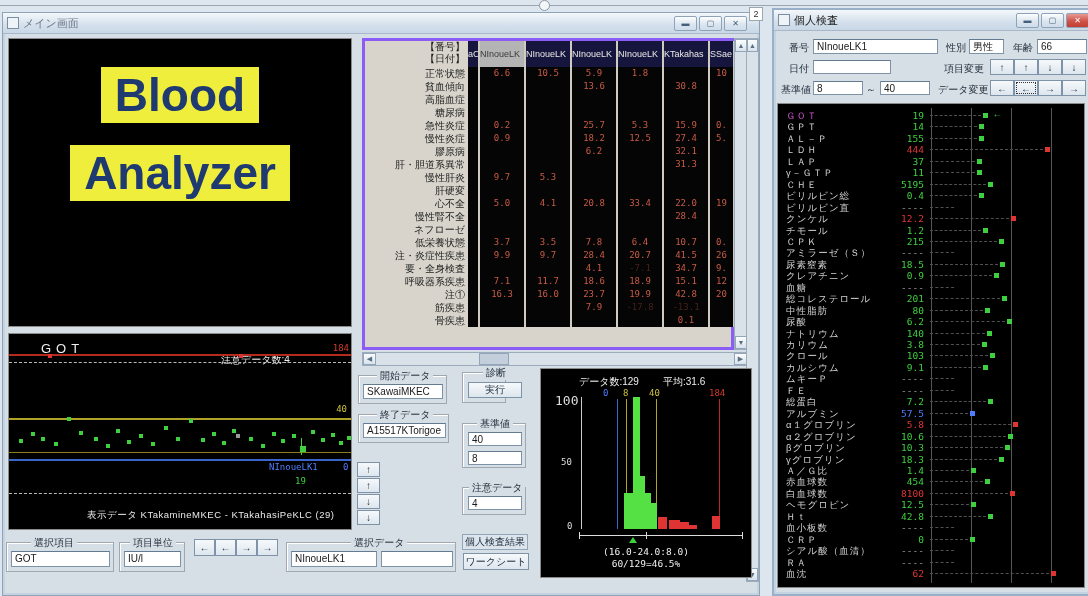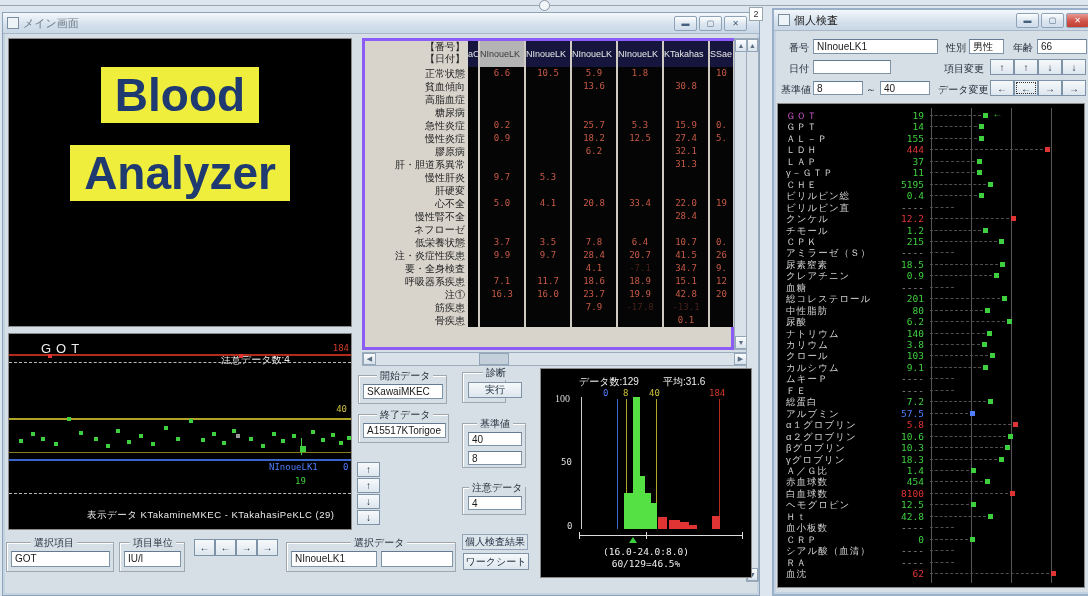--- a/index.html
+++ b/index.html
@@ -412,21 +412,21 @@
 <div class="flatlab" style="left:462px;top:534px;width:66px;height:16px;">個人検査結果</div>
 <div class="btn" style="left:463px;top:553px;width:66px;height:17px;">ワークシート</div>
 
 <div id="histo" class="blackpanel">
   <div class="abs" style="left:38px;top:6px;color:#eee;font-size:10px;">データ数:129</div>
   <div class="abs" style="left:122px;top:6px;color:#eee;font-size:10px;">平均:31.6</div>
   <div class="abs mono" style="left:62px;top:19px;color:#4f7dff;font-size:9px;">0</div>
   <div class="abs mono" style="left:82px;top:19px;color:#cfc23a;font-size:9px;">8</div>
   <div class="abs mono" style="left:108px;top:19px;color:#cfc23a;font-size:9px;">40</div>
   <div class="abs mono" style="left:168px;top:19px;color:#d23a2a;font-size:9px;">184</div>
-  <div class="abs mono" style="left:14px;top:24px;color:#ddd;font-size:10px;font-family:Liberation Serif, serif;">100</div>
+  <div class="abs mono" style="left:14px;top:24px;color:#ddd;font-size:13px;">100</div>
   <div class="abs mono" style="left:20px;top:88px;color:#ddd;font-size:9px;">50</div>
   <div class="abs mono" style="left:26px;top:152px;color:#ddd;font-size:9px;">0</div>
   <div class="abs" style="left:40px;top:28px;width:1px;height:132px;background:#ccc;"></div>
   <div class="abs" style="left:76px;top:30px;width:1px;height:130px;background:#3a66cc;"></div>
   <div class="abs" style="left:85px;top:30px;width:1px;height:130px;background:#b0a428;"></div>
   <div class="abs" style="left:115px;top:30px;width:1px;height:130px;background:#b0a428;"></div>
   <div class="abs" style="left:178px;top:30px;width:1px;height:130px;background:#b42a1c;"></div>
   <div>
       <div class="abs" style="left: 83px; width: 9px; top: 124px; height: 36px; background: rgb(85, 224, 68);"></div>
       <div class="abs" style="left: 92px; width: 7px; top: 28px; height: 132px; background: rgb(85, 224, 68);"></div>

